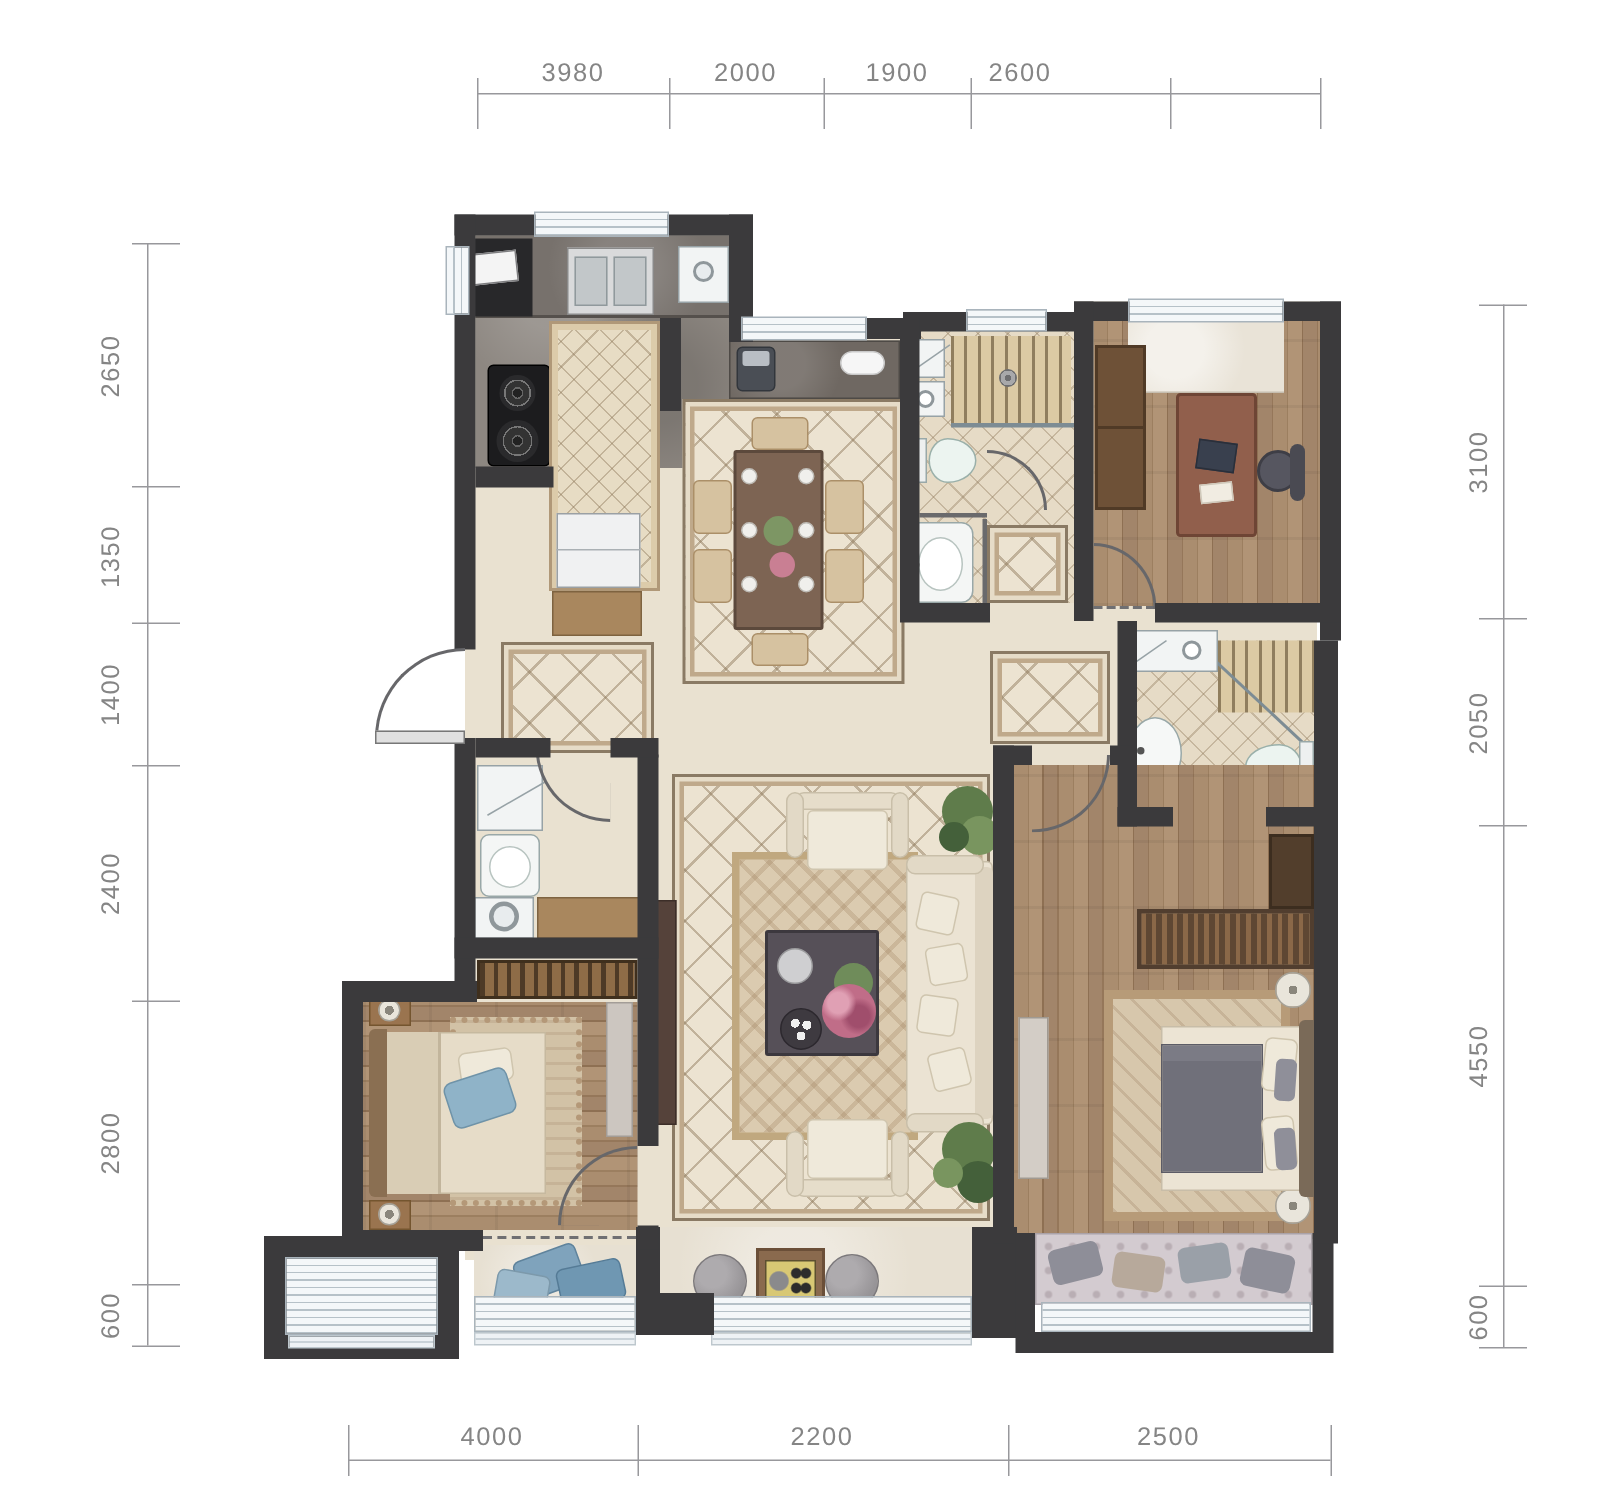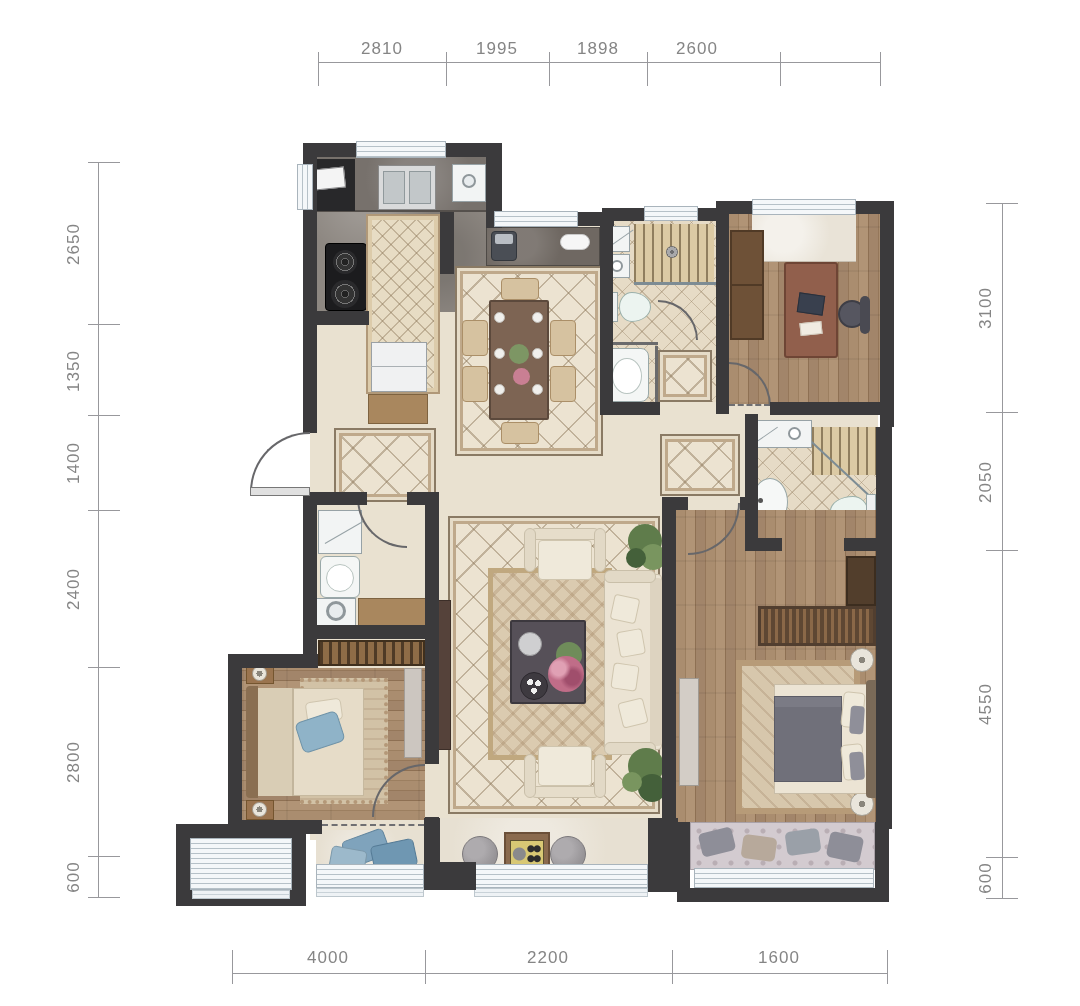--- a/index.html
+++ b/index.html
@@ -319,24 +319,24 @@
   <div class="abs" style="left:250px;top:487px;width:60px;height:9px;background:#e0e0e0;border:1px solid #777;"></div>
   <div class="abs arc arc-br" style="left:688px;top:503px;width:52px;height:52px;"></div>
 
   <div class="abs dimline" style="left:318px;top:62px;width:562px;height:1px;"></div>
   <div class="abs tick" style="left:318px;top:52px;width:1px;height:34px;"></div>
   <div class="abs tick" style="left:446px;top:52px;width:1px;height:34px;"></div>
   <div class="abs tick" style="left:549px;top:52px;width:1px;height:34px;"></div>
   <div class="abs tick" style="left:647px;top:52px;width:1px;height:34px;"></div>
   <div class="abs tick" style="left:780px;top:52px;width:1px;height:34px;"></div>
   <div class="abs tick" style="left:880px;top:52px;width:1px;height:34px;"></div>
-  <span class="abs dimlabel hlabel" style="left:352px;top:39px;">2810</span>
-  <span class="abs dimlabel hlabel" style="left:467px;top:39px;">1995</span>
-  <span class="abs dimlabel hlabel" style="left:568px;top:39px;">1898</span>
-  <span class="abs dimlabel hlabel" style="left:667px;top:39px;">2600</span>
+  <span class="abs dimlabel hlabel" style="left:352px;top:39px;">3980</span>
+  <span class="abs dimlabel hlabel" style="left:467px;top:39px;">2000</span>
+  <span class="abs dimlabel hlabel" style="left:568px;top:39px;">1900</span>
+  <span class="abs dimlabel hlabel" style="left:650px;top:39px;">2600</span>
 
   <div class="abs dimline" style="left:98px;top:162px;width:1px;height:735px;"></div>
   <div class="abs tick" style="left:88px;top:162px;width:32px;height:1px;"></div>
   <div class="abs tick" style="left:88px;top:324px;width:32px;height:1px;"></div>
   <div class="abs tick" style="left:88px;top:415px;width:32px;height:1px;"></div>
   <div class="abs tick" style="left:88px;top:510px;width:32px;height:1px;"></div>
   <div class="abs tick" style="left:88px;top:667px;width:32px;height:1px;"></div>
   <div class="abs tick" style="left:88px;top:856px;width:32px;height:1px;"></div>
   <div class="abs tick" style="left:88px;top:897px;width:32px;height:1px;"></div>
   <span class="abs dimlabel vlabel" style="left:44px;top:234px;">2650</span>
@@ -357,15 +357,15 @@
   <span class="abs dimlabel vlabel" style="left:956px;top:694px;">4550</span>
   <span class="abs dimlabel vlabel" style="left:956px;top:868px;">600</span>
 
   <div class="abs dimline" style="left:232px;top:973px;width:655px;height:1px;"></div>
   <div class="abs tick" style="left:232px;top:950px;width:1px;height:34px;"></div>
   <div class="abs tick" style="left:425px;top:950px;width:1px;height:34px;"></div>
   <div class="abs tick" style="left:672px;top:950px;width:1px;height:34px;"></div>
   <div class="abs tick" style="left:887px;top:950px;width:1px;height:34px;"></div>
   <span class="abs dimlabel hlabel" style="left:298px;top:948px;">4000</span>
   <span class="abs dimlabel hlabel" style="left:518px;top:948px;">2200</span>
-  <span class="abs dimlabel hlabel" style="left:749px;top:948px;">1600</span>
+  <span class="abs dimlabel hlabel" style="left:749px;top:948px;">2500</span>
 
 </div>
 
 </body></html>

